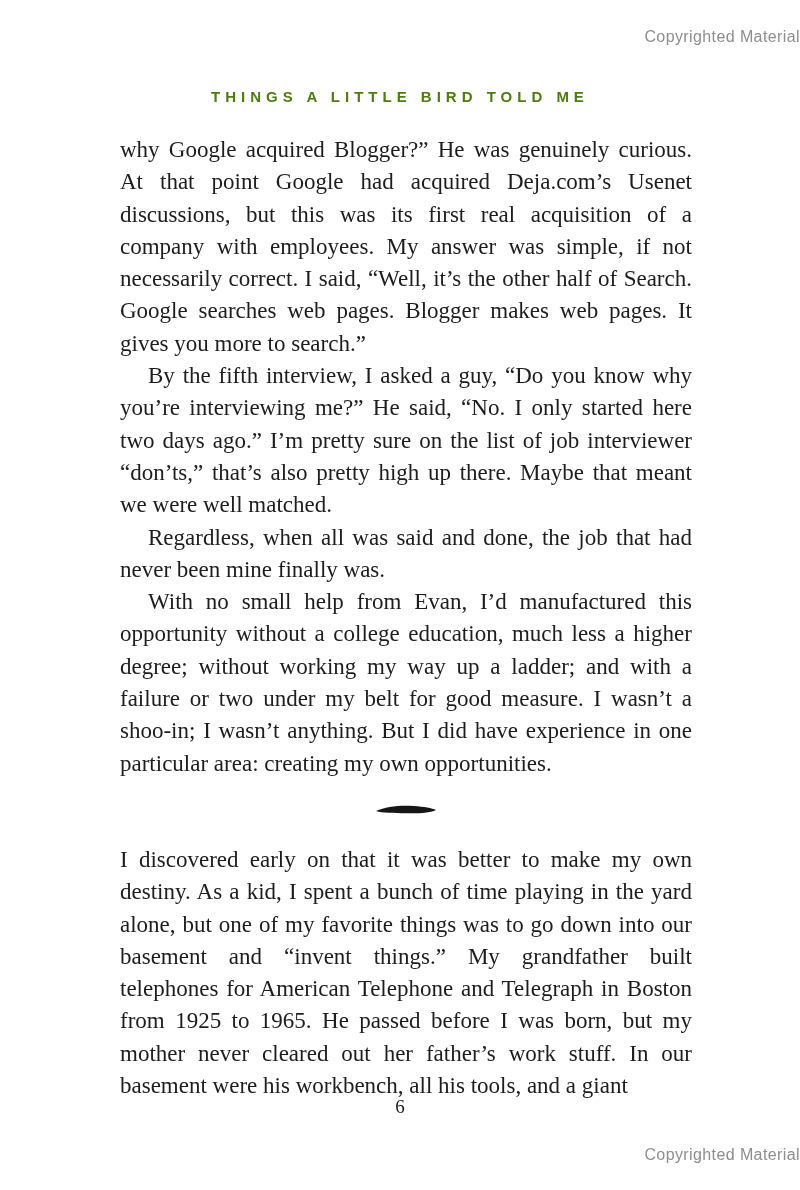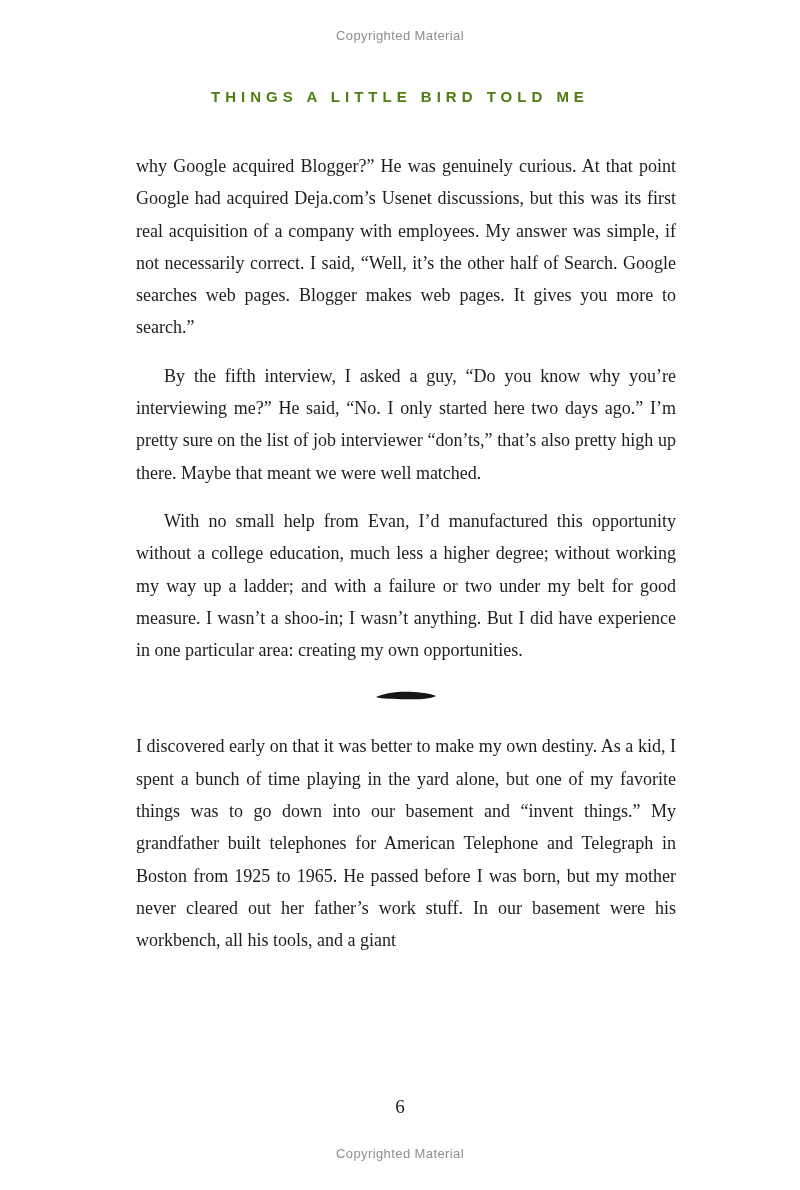--- a/index.html
+++ b/index.html
@@ -11,23 +11,23 @@
     width: 800px;
     height: 1190px;
     position: relative;
     font-family: "Liberation Serif", serif;
     color: #1d1d1d;
     overflow: hidden;
   }
   .copyright-notice {
     position: absolute;
     width: 100%;
-    text-align: center;
+    text-align: right;
     font-family: "Liberation Sans", sans-serif;
-    font-size: 13px;
+    font-size: 16px;
     letter-spacing: 0.4px;
     color: #8e8e8e;
   }
   .copyright-top { top: 28px; }
   .copyright-bottom { top: 1146px; }
   .running-header {
     position: absolute;
     top: 88px;
     width: 100%;
     text-align: center;
@@ -38,22 +38,22 @@
     color: #4d7c0f;
     white-space: nowrap;
   }
   .page-body {
     position: absolute;
     top: 134px;
     left: 120px;
     width: 572px;
   }
   .para {
-    margin: 16px;
-    font-size: 18px;
+    margin: 0;
+    font-size: 23px;
     line-height: 32.3px;
     text-align: justify;
     color: #1d1d1d;
   }
   .para.indent { text-indent: 28px; }
   .section-divider {
     display: flex;
     justify-content: center;
     align-items: center;
     margin: 23px 0 25px 0;
@@ -74,20 +74,21 @@
 
 <div class="copyright-notice copyright-top">Copyrighted Material</div>
 
 <div class="running-header">THINGS A LITTLE BIRD TOLD ME</div>
 
 <div class="page-body">
 
   <section>
       <p class="para">why Google acquired Blogger?” He was genuinely curious. At that point Google had acquired Deja.com’s Usenet discussions, but this was its first real acquisition of a company with employees. My answer was simple, if not necessarily correct. I said, “Well, it’s the other half of Search. Google searches web pages. Blogger makes web pages. It gives you more to search.”</p>
       <p class="para indent">By the fifth interview, I asked a guy, “Do you know why you’re interviewing me?” He said, “No. I only started here two days ago.” I’m pretty sure on the list of job interviewer “don’ts,” that’s also pretty high up there. Maybe that meant we were well matched.</p>
+      <p class="para indent">Regardless, when all was said and done, the job that had never been mine finally was.</p>
       <p class="para indent">With no small help from Evan, I’d manufactured this opportunity without a college education, much less a higher degree; without working my way up a ladder; and with a failure or two under my belt for good measure. I wasn’t a shoo-in; I wasn’t anything. But I did have experience in one particular area: creating my own opportunities.</p>
     </section>
 
   <div class="section-divider">
     <span>
       <svg width="64" height="16" viewBox="0 0 64 16" aria-hidden="true">
         <path d="M2 10 C 12 5.5, 26 4, 40 5 C 50 5.7, 58 7, 62 9 C 58 11.5, 46 12.6, 32 12.3 C 20 12.1, 8 11.9, 2 10 Z" fill="#161616"></path>
       </svg>
     </span>
   </div>

